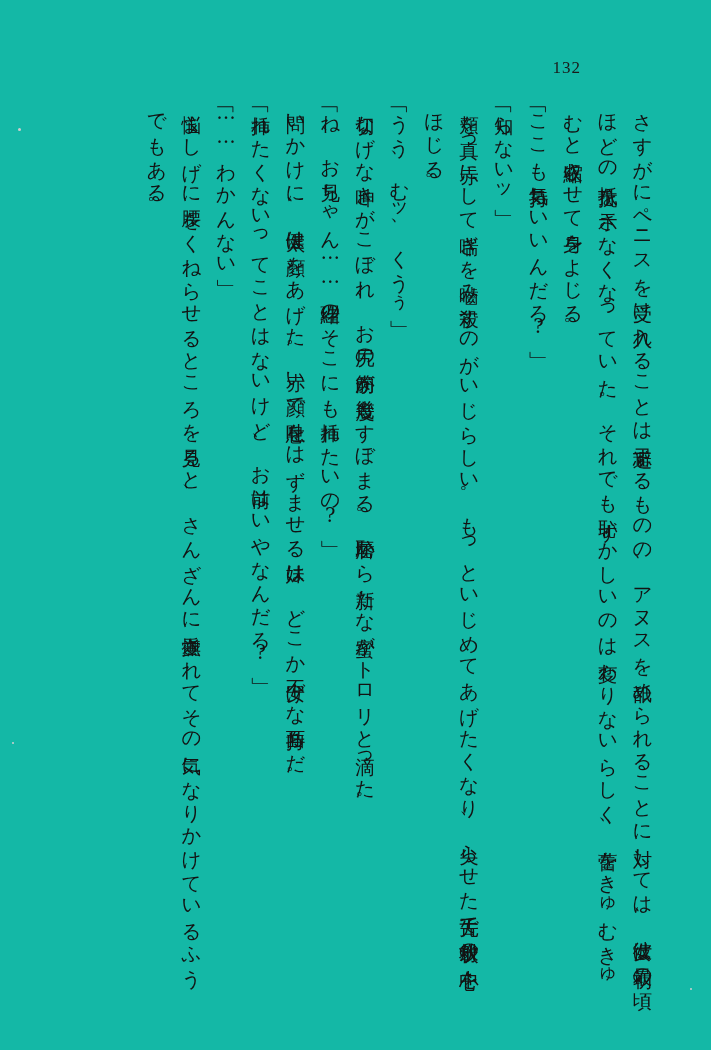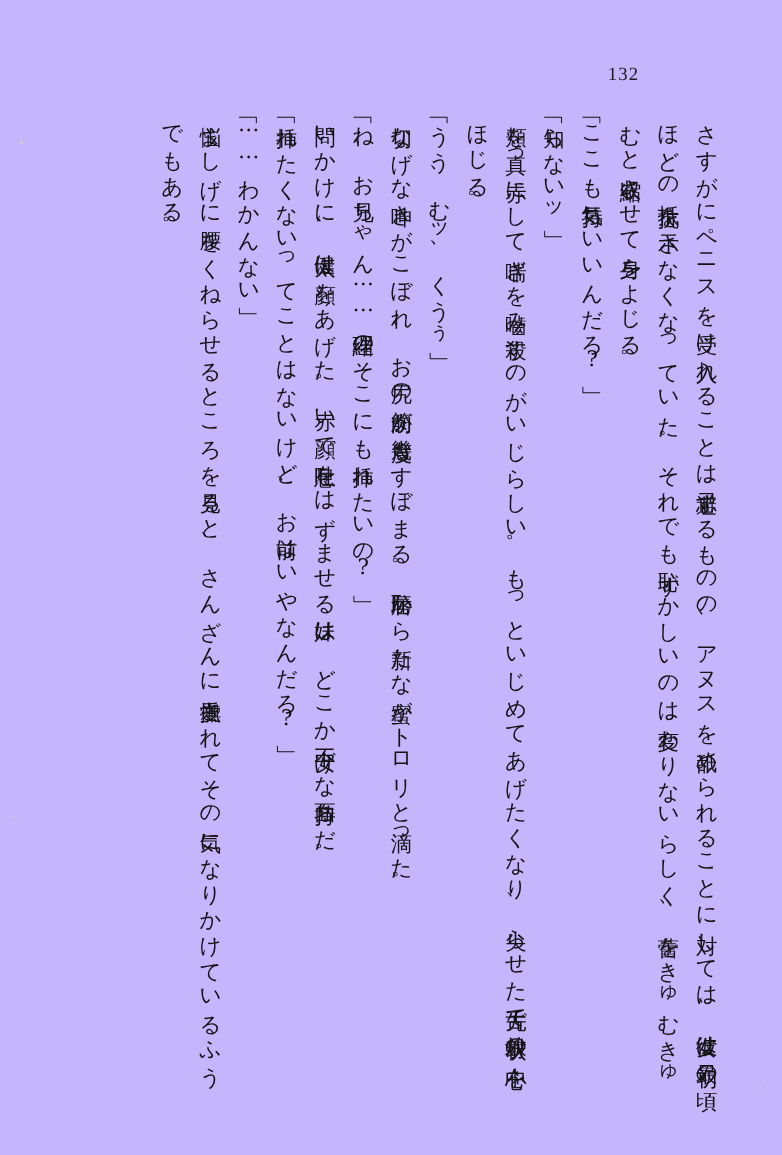--- a/index.html
+++ b/index.html
@@ -12,21 +12,21 @@
     height: 1050px;
     font-family: "Liberation Serif", "DejaVu Serif", serif;
     color: #111111;
     position: relative;
     overflow: hidden;
   }
 
   .page {
     position: absolute;
     inset: 0;
-    background: #c4b5fd;
+    background: #14b8a6;
   }
 
   
   .page-number {
     position: absolute;
     top: 58px;
     right: 130px;
     font-size: 17px;
     letter-spacing: 1px;
     color: #1a1a1a;

